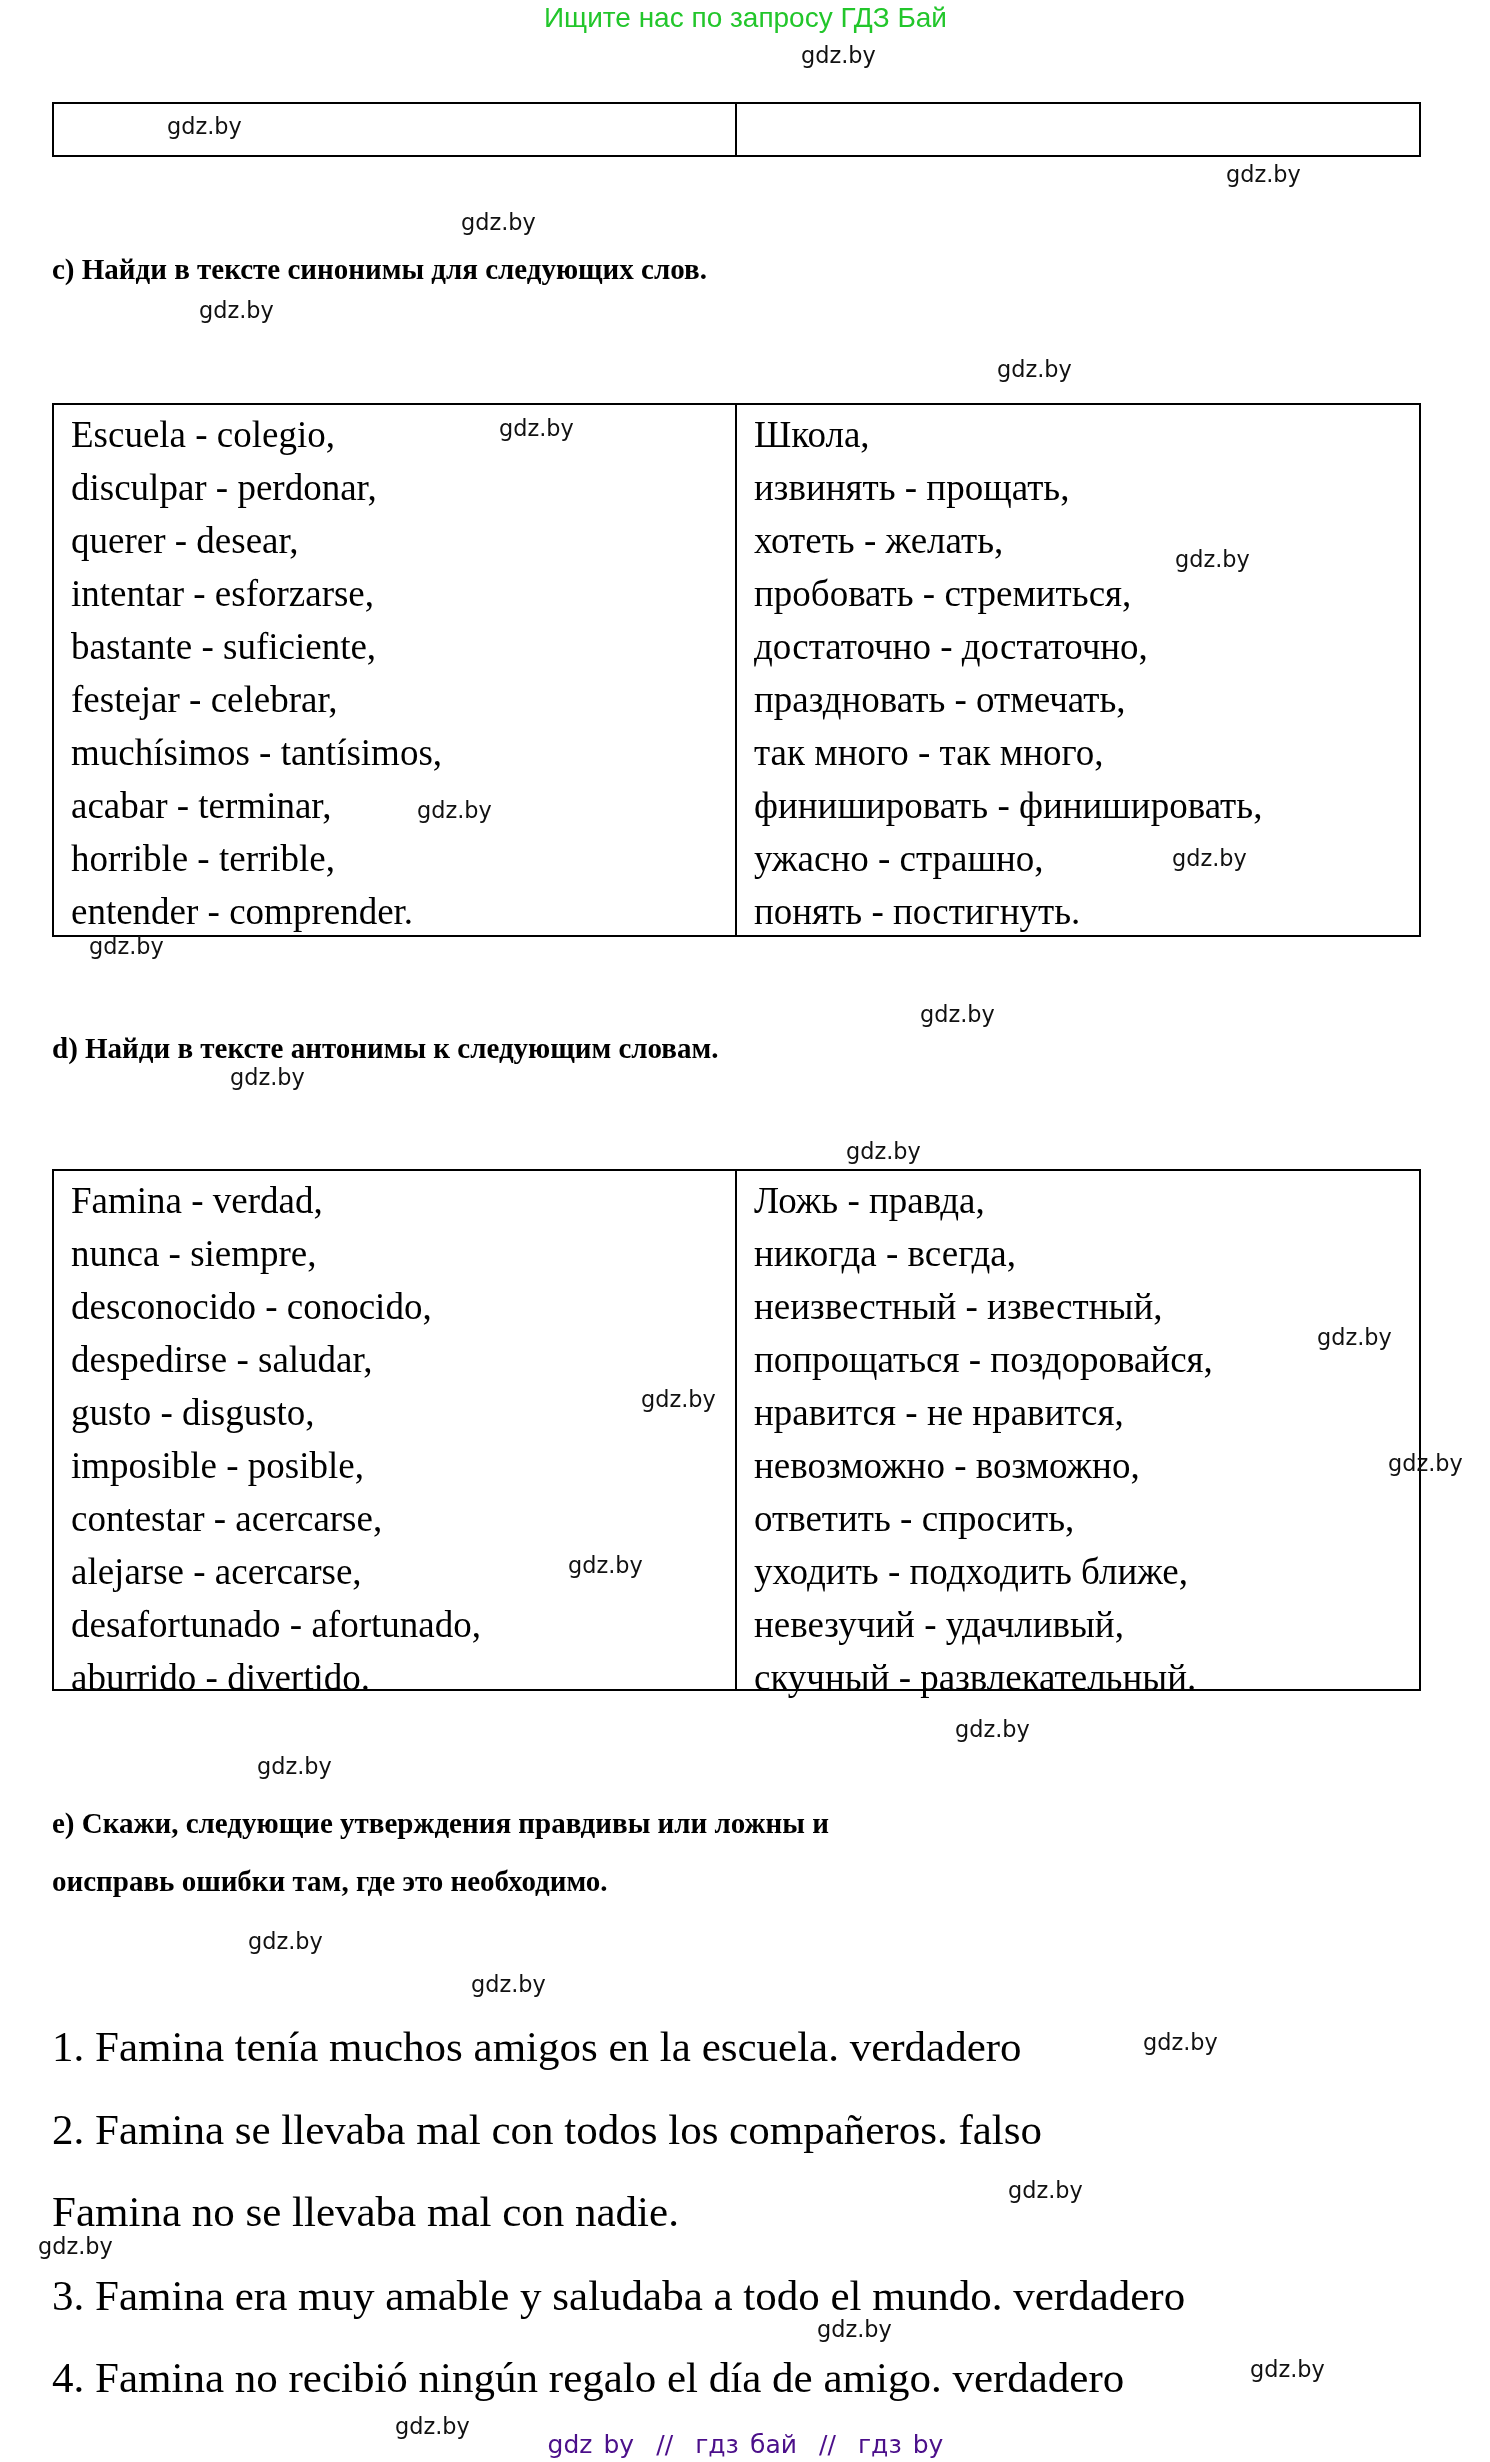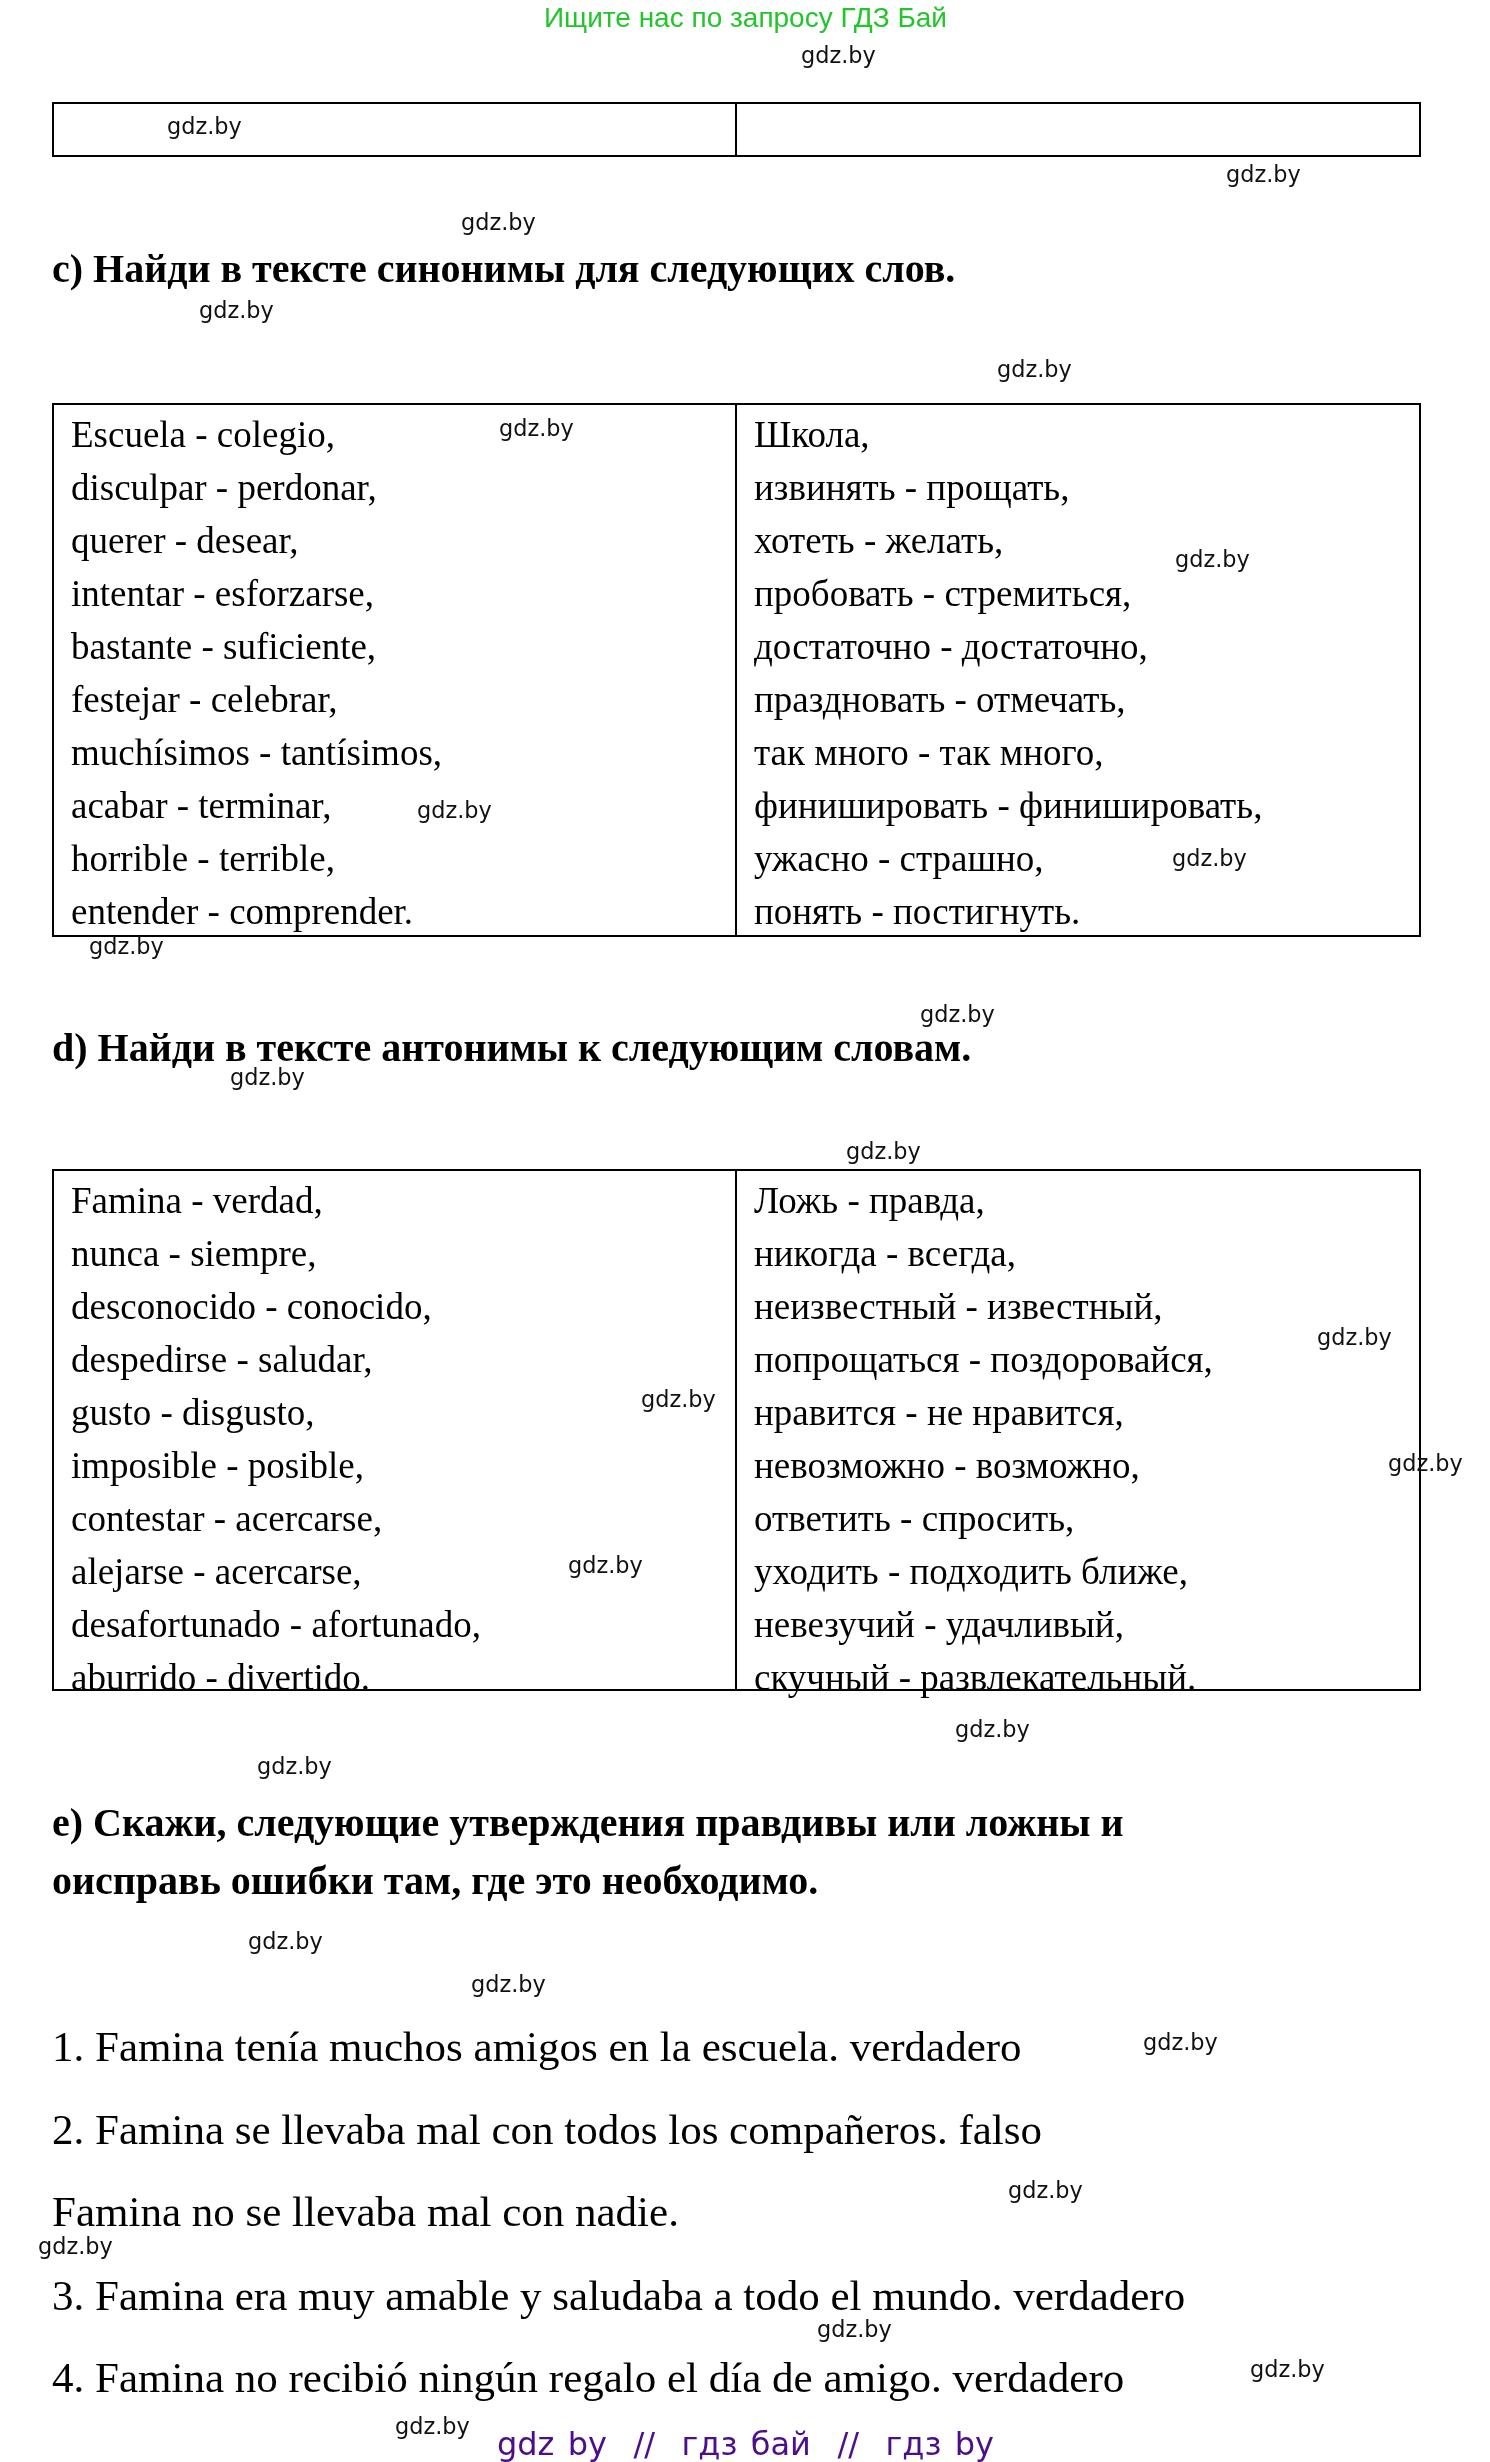--- a/index.html
+++ b/index.html
@@ -1,27 +1,27 @@
 <!DOCTYPE html>
 <html style="font-size:12.4px"><head>
 <meta charset="utf-8">
 <style>
   html, body { margin: 0; padding: 0; background: #ffffff; }
   body { width: 1491px; height: 2462px; position: relative; overflow: hidden; color: #000; }
   .abs { position: absolute; }
   .top-banner { left: 0; width: 1491px; top: 1.5px; text-align: center; font-family: "Liberation Sans", sans-serif; font-size: 28px; color: #22c62b; line-height: 31px; }
   .wm { font-family: "DejaVu Sans", sans-serif; font-size: 22.4px; color: #111; line-height: 25px; white-space: nowrap; }
-  .heading { font-family: "Liberation Serif", serif; font-weight: bold; font-size: 40px; line-height: 56px; left: 52px; white-space: nowrap; }
+  .heading { font-family: "Liberation Serif", serif; font-weight: bold; font-size: 29px; line-height: 56px; left: 52px; white-space: nowrap; }
   .tbl { left: 52px; width: 1369px; border: 2.3px solid #000; box-sizing: border-box; display: flex; }
   .tbl .col { flex: 0 0 auto; box-sizing: border-box; padding: 3.1px 0 0 17px; }
   .tbl .col.left { width: 683px; border-right: 2.3px solid #000; }
   .tbl .col.right { flex: 1 1 auto; padding-left: 17px; }
   .tbl .line { font-family: "Liberation Serif", serif; font-size: 37px; line-height: 53px; white-space: nowrap; }
   .stmt { left: 52px; font-family: "Liberation Serif", serif; font-size: 43px; line-height: 49px; white-space: nowrap; }
-  .footer { left: 0; width: 1491px; top: 2462px; margin-top: -32px; text-align: center; font-family: "DejaVu Sans", sans-serif; font-size: 32px; color: #4b0f8a; line-height: 29px; word-spacing: 3.1px; }
+  .footer { left: 0; width: 1491px; top: 2462px; margin-top: -32px; text-align: center; font-family: "DejaVu Sans", sans-serif; font-size: 25px; color: #4b0f8a; line-height: 29px; word-spacing: 3.1px; }
 </style>
 </head>
 <body>
 
 <div class="abs top-banner">Ищите нас по запросу ГДЗ Бай</div>
 
 <div class="abs tbl" style="top:102px; height:55px;">
   <div class="col left"></div>
   <div class="col right"></div>
 </div>

